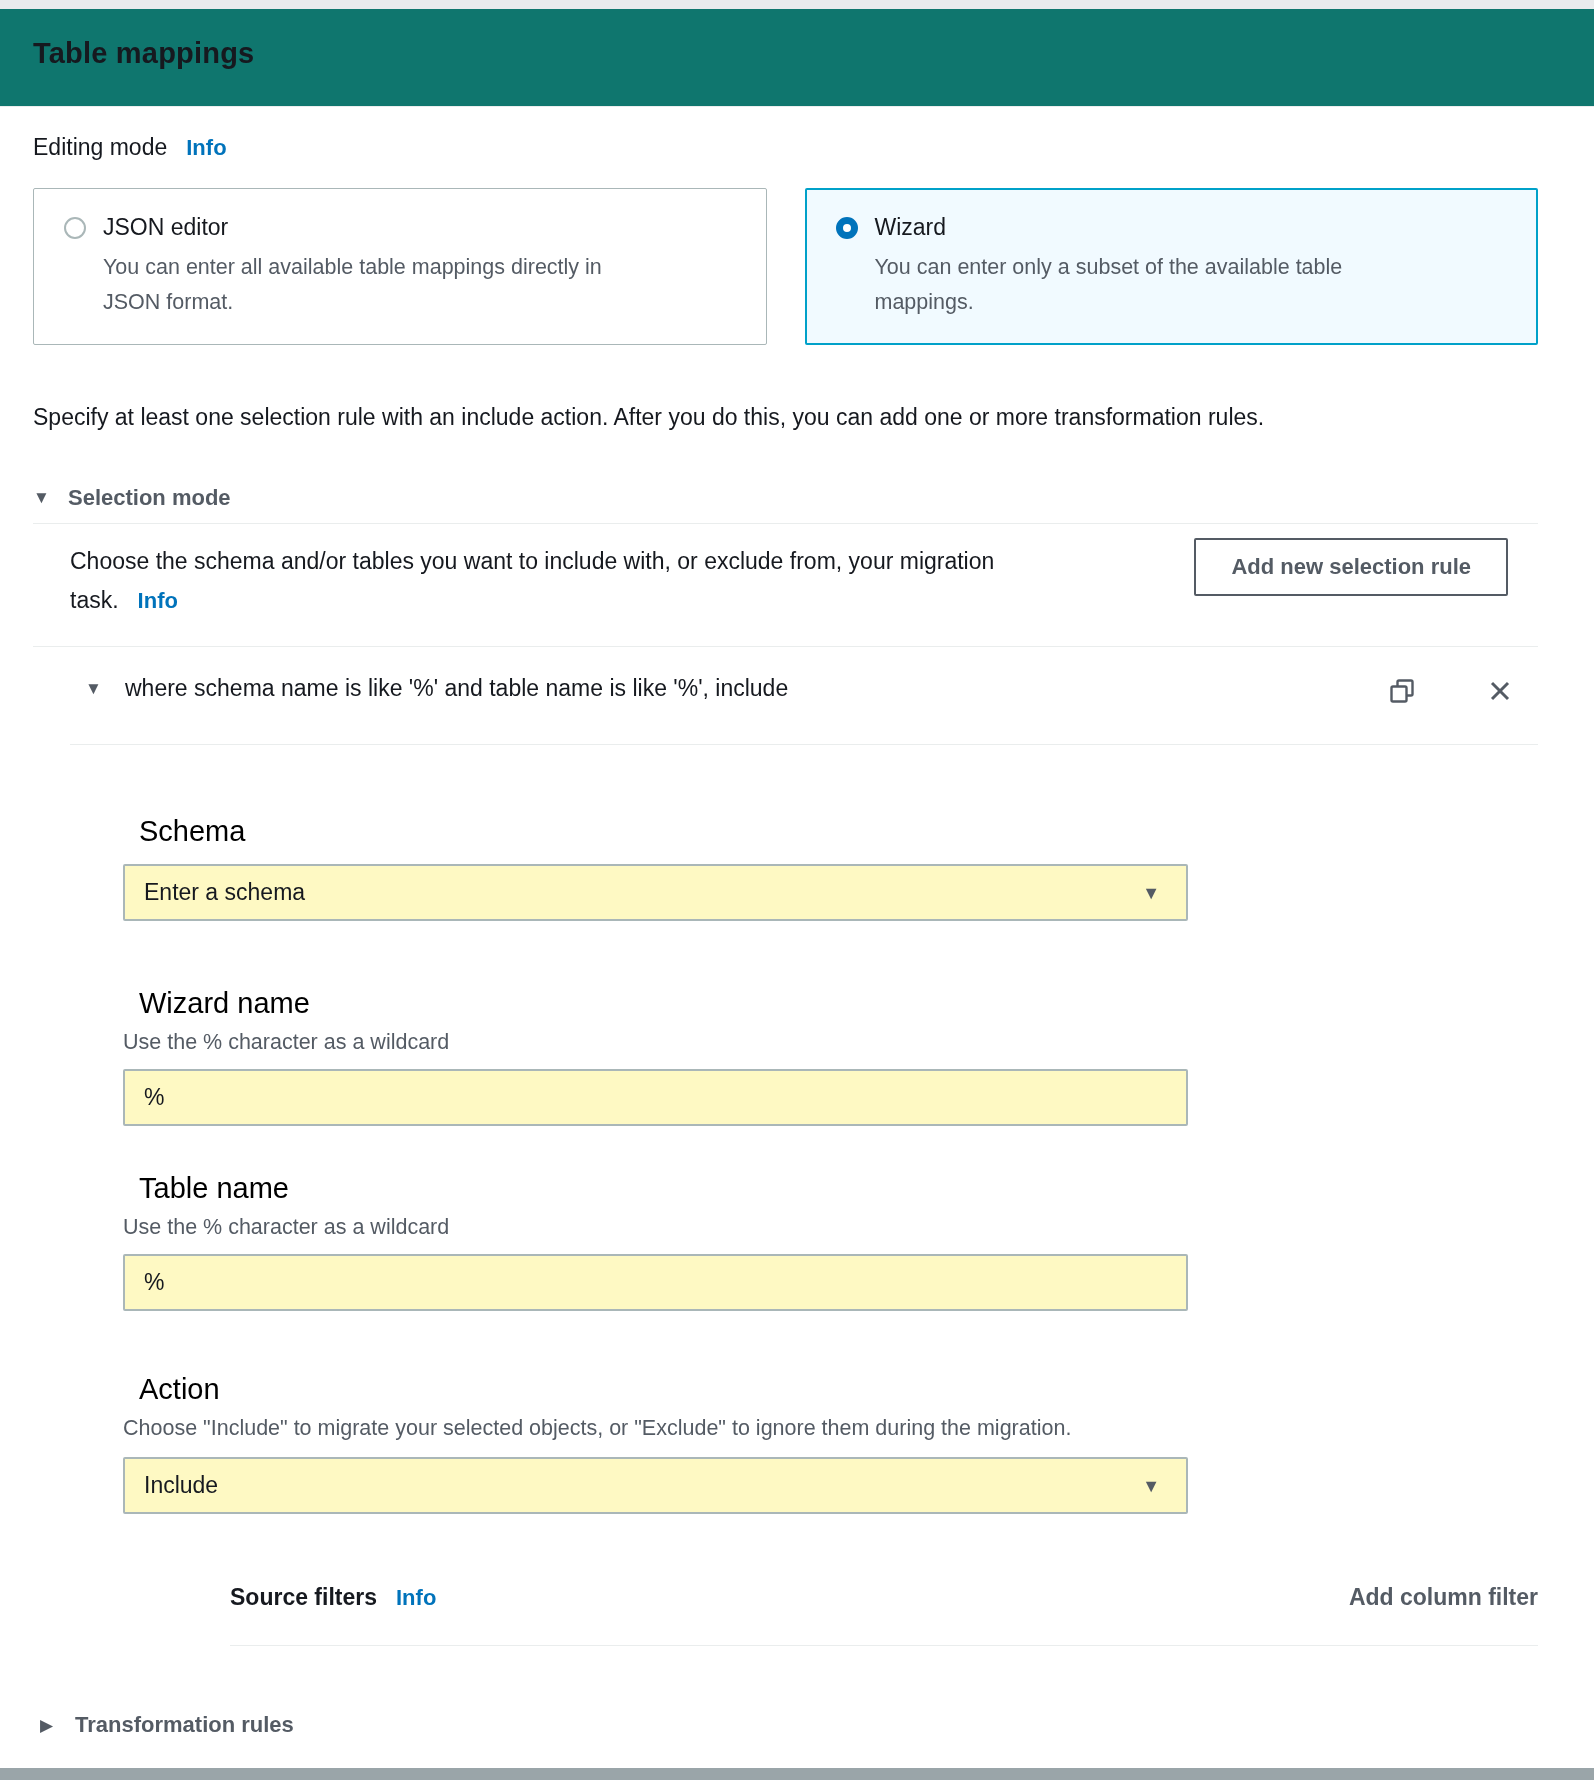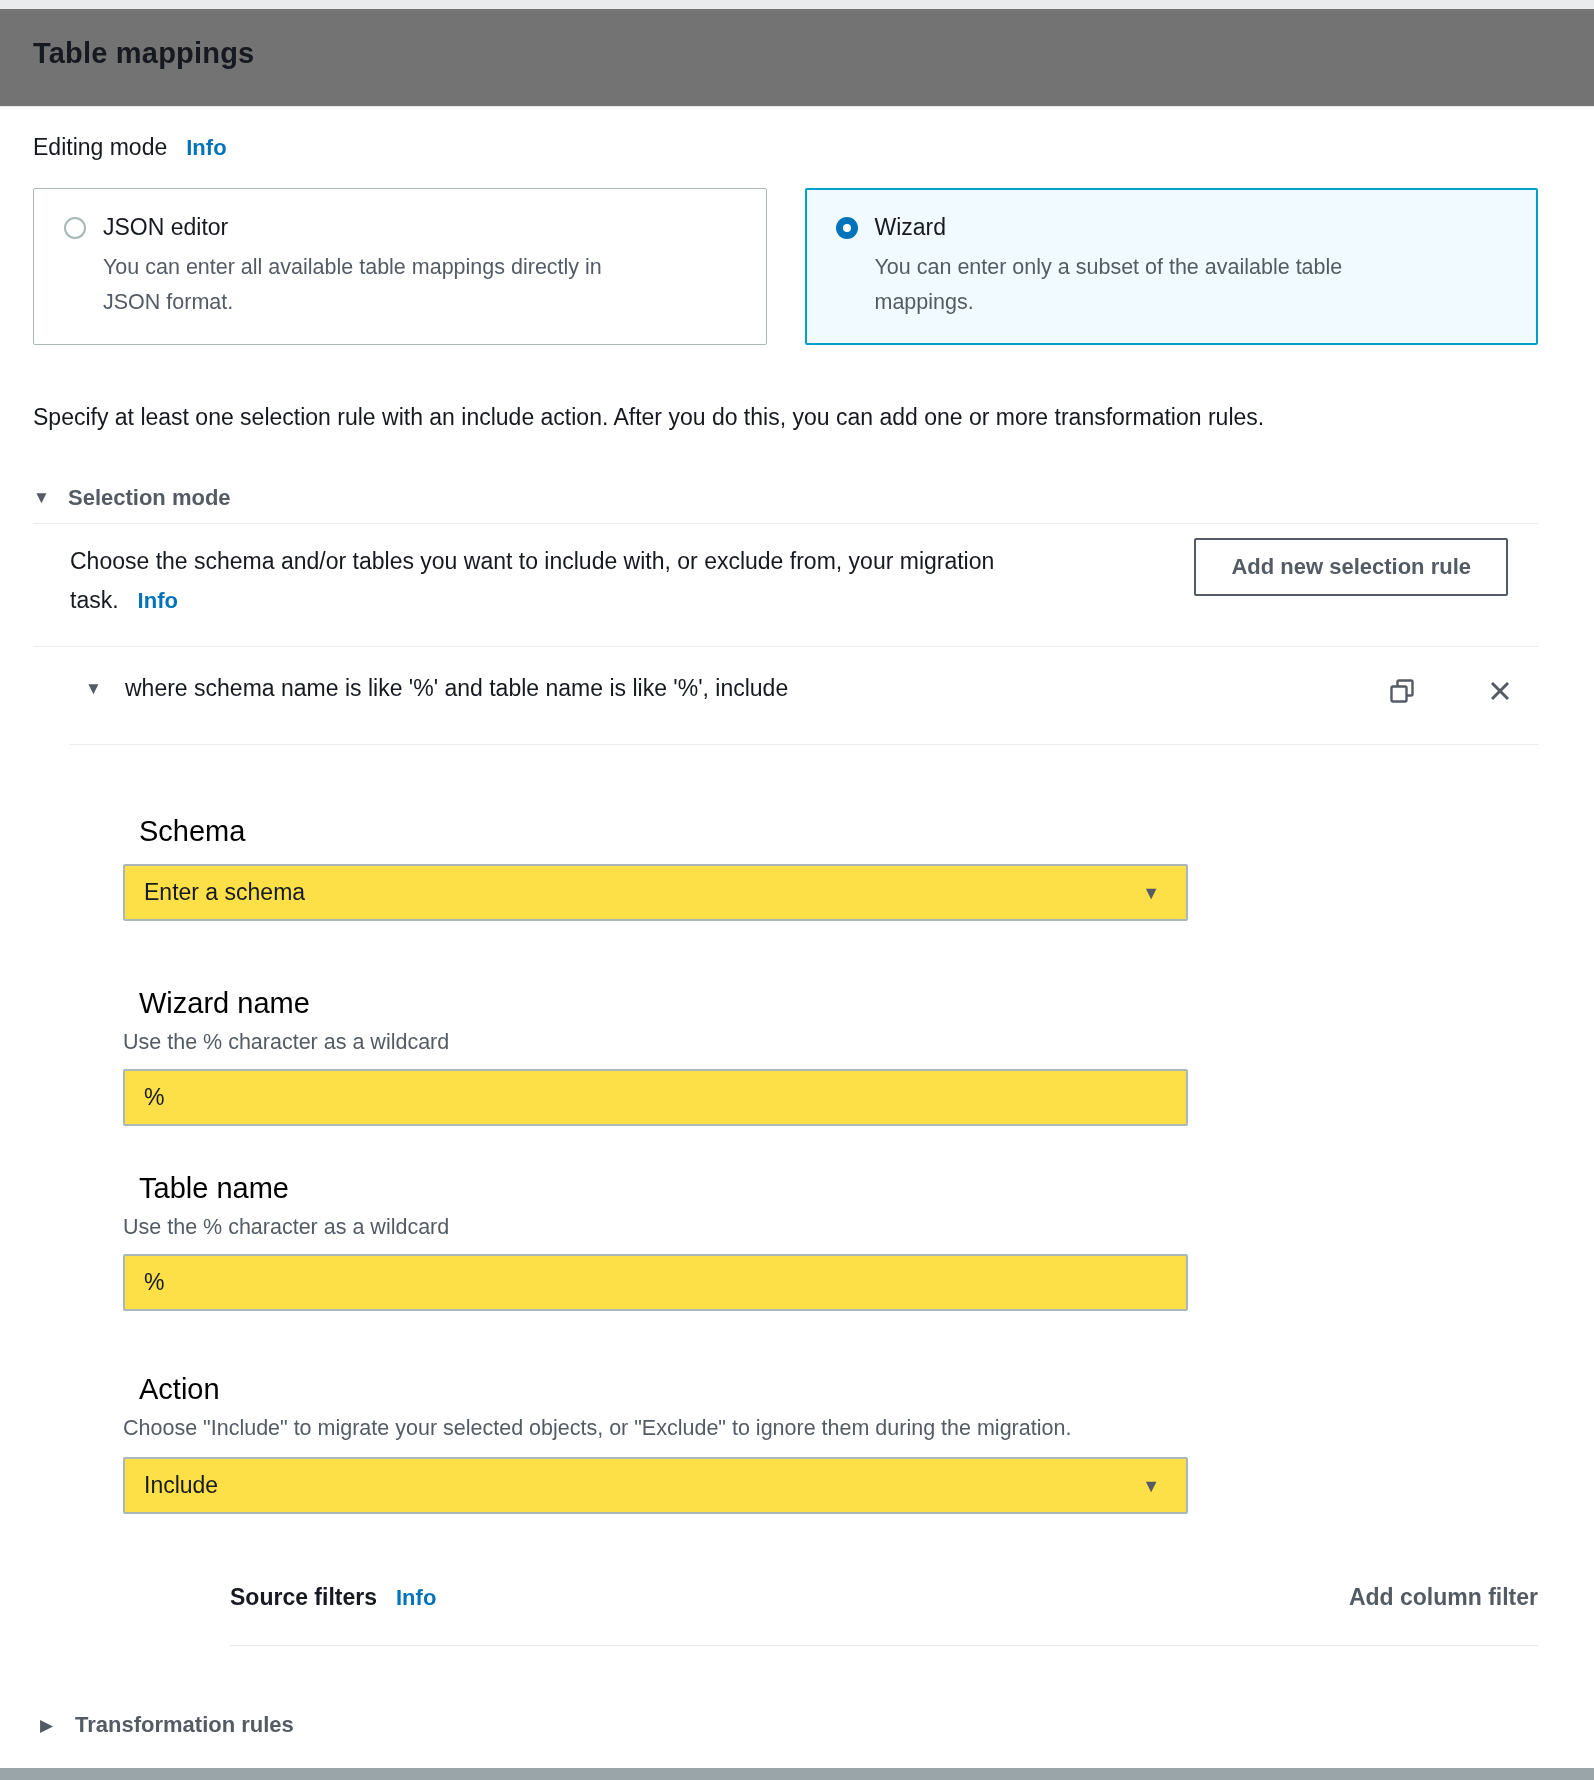--- a/index.html
+++ b/index.html
@@ -4,21 +4,21 @@
 <style>
   * { box-sizing: border-box; }
   html,body { margin:0; padding:0; }
   body {
     width:1594px; height:1780px; position:relative; overflow:hidden;
     background:#ffffff; color:#16191f;
     font-family:"Liberation Sans", sans-serif;
   }
   .top-strip { height:9px; background:#e9ebed; }
   .header-band {
-    background:#737373; border-bottom:1px solid #eaeded;
+    background:#0f766e; border-bottom:1px solid #eaeded;
     padding:28px 33px 36px 33px;
   }
   .page-title { font-size:29px; font-weight:700; color:#16191f; letter-spacing:0.2px; }
   .content { padding:0 56px 0 33px; }
 
   .field-label-row { margin-top:27px; font-size:23px; display:flex; align-items:baseline; }
   .info-link { color:#0073bb; font-weight:700; margin-left:19px; cursor:pointer; font-size:22px; }
 
   
   .tiles { display:flex; gap:38px; margin-top:27px; }
@@ -68,21 +68,21 @@
   .divider.after-rule { margin-left:37px; }
 
   .rule-form { padding-left:90px; }
   .form-label { font-size:29px; color:#000000; margin-top:0;margin-left:16px; }
   .form-hint { font-size:21.5px; color:#545b64; margin-top:10px; }
   .gap-70 { margin-top:70px; } .gap-66 { margin-top:66px; }
   .gap-46 { margin-top:46px; } .gap-62 { margin-top:62px; }
 
   .select-box, .text-input {
     width:1065px; height:57px; margin-top:16px;
-    border:2px solid #aab7b8; border-radius:2px; background:#fde047;
+    border:2px solid #aab7b8; border-radius:2px; background:#fef9c3;
     font-size:23px; color:#16191f; padding:0 56px 0 19px;
     display:flex; align-items:center; position:relative; cursor:pointer;
   }
   .text-input { margin-top:14px; padding:0 19px; cursor:text;
     font-family:"Liberation Sans", sans-serif; }
   input.text-input { display:block; }
   .caret { position:absolute; right:26px; top:17px; color:#545b64; font-size:18px; }
 
   .source-filters-row {
     margin-left:107px; margin-top:70px; display:flex; align-items:center;

